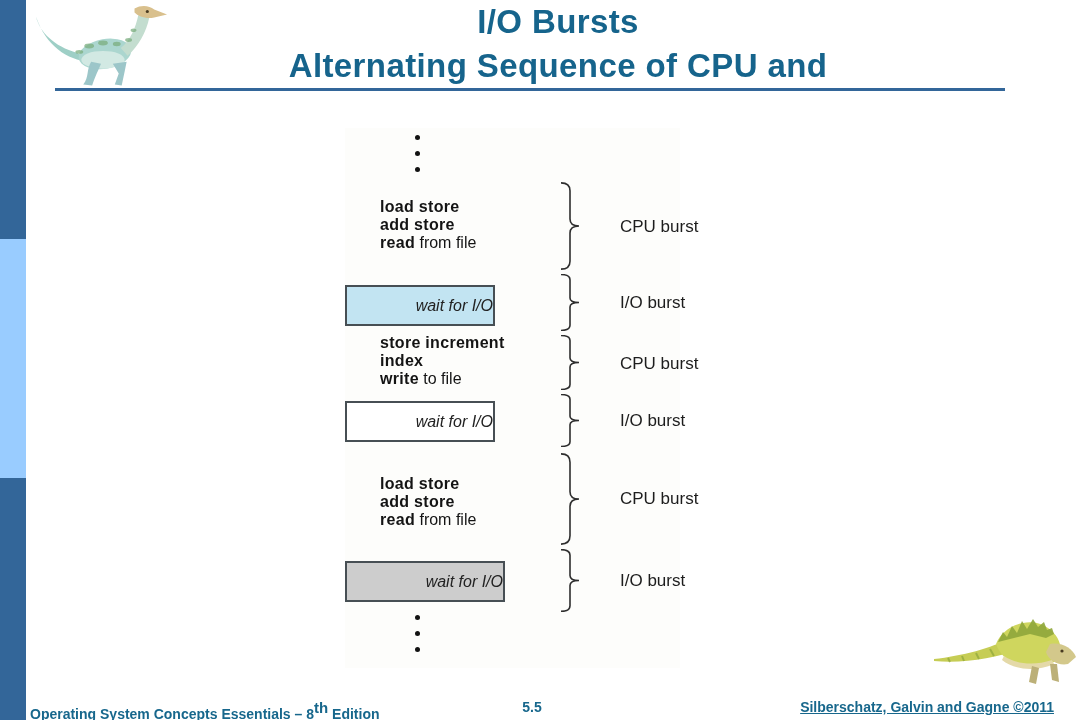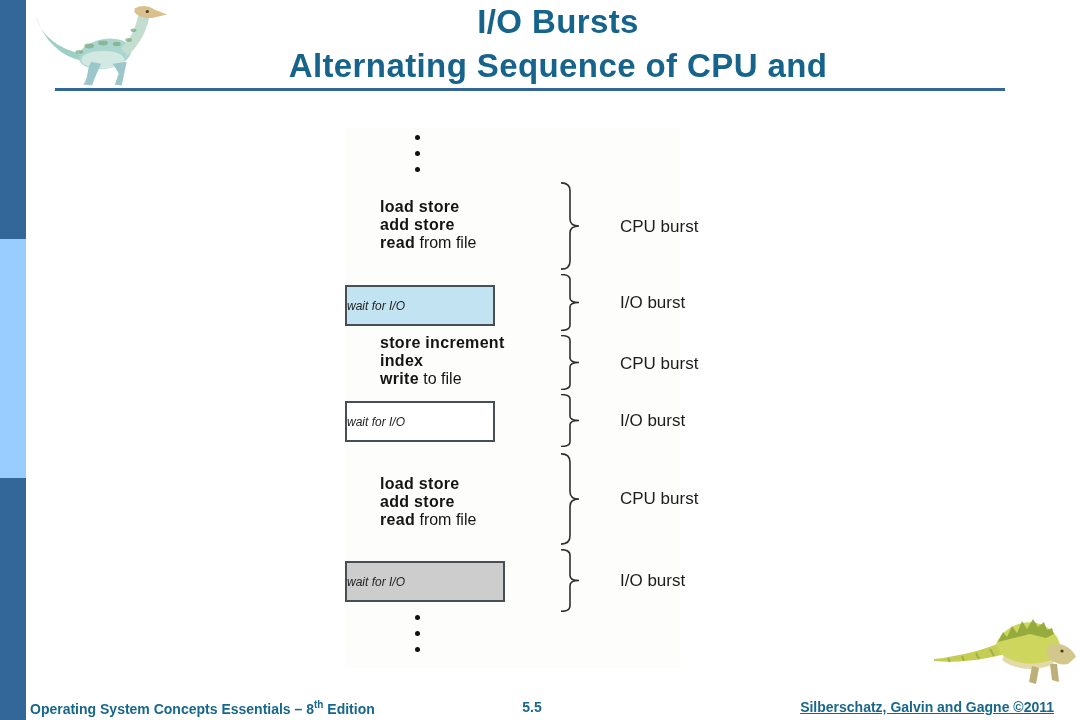--- a/index.html
+++ b/index.html
@@ -41,22 +41,22 @@
 
   .code { position:absolute; left:8px; font-size:16px; line-height:18px; color:#141414; white-space:nowrap;margin-left:27px; }
   .code b { letter-spacing:0.3px; }
   .code.c1 { top:70px; }
   .code.c2 { top:206px; }
   .code.c3 { top:347px; }
 
   .wait-box {
     position:absolute; left:0; width:150px; height:41px;
     border:2px solid #474f54; box-sizing:border-box;
-    display:flex; align-items:center; justify-content:flex-start;
-    font-style:italic; font-size:12px; color:#222222;
+    display:flex; align-items:center; justify-content:flex-end;
+    font-style:italic; font-size:16px; color:#222222;
   }
   .wait-box.w1 { top:157px; background:#c2e4f2; }
   .wait-box.w2 { top:273px; background:#ffffff; }
   .wait-box.w3 { top:433px; width:160px; background:#cdcdcd; }
 
   .brace { position:absolute; left:212px; width:24px; }
   .brace svg { width:100%; height:100%; display:block; }
   .brace.b1 { top:54px;  height:88px; }
   .brace.b2 { top:146px; height:57px; }
   .brace.b3 { top:207px; height:55px; }
@@ -68,21 +68,21 @@
   .burst-label.l1 { top:89px; }
   .burst-label.l2 { top:165px; }
   .burst-label.l3 { top:226px; }
   .burst-label.l4 { top:283px; }
   .burst-label.l5 { top:361px; }
   .burst-label.l6 { top:443px; }
 
   
   .footer-text { position:absolute; top:699px; font-size:14px; font-weight:bold; color:#17678c; white-space:nowrap; }
   .footer-left { left:30px; }
-  .footer-left sup { font-size:10px; }
+  .footer-left sup { font-size:15px; }
   .footer-page { left:500px; width:64px; text-align:center; }
   .footer-right { right:26px;text-decoration:underline; }
 </style>
 </head>
 <body>
 
 <div class="sidebar-seg top"></div>
 <div class="sidebar-seg mid"></div>
 <div class="sidebar-seg bot"></div>
 

